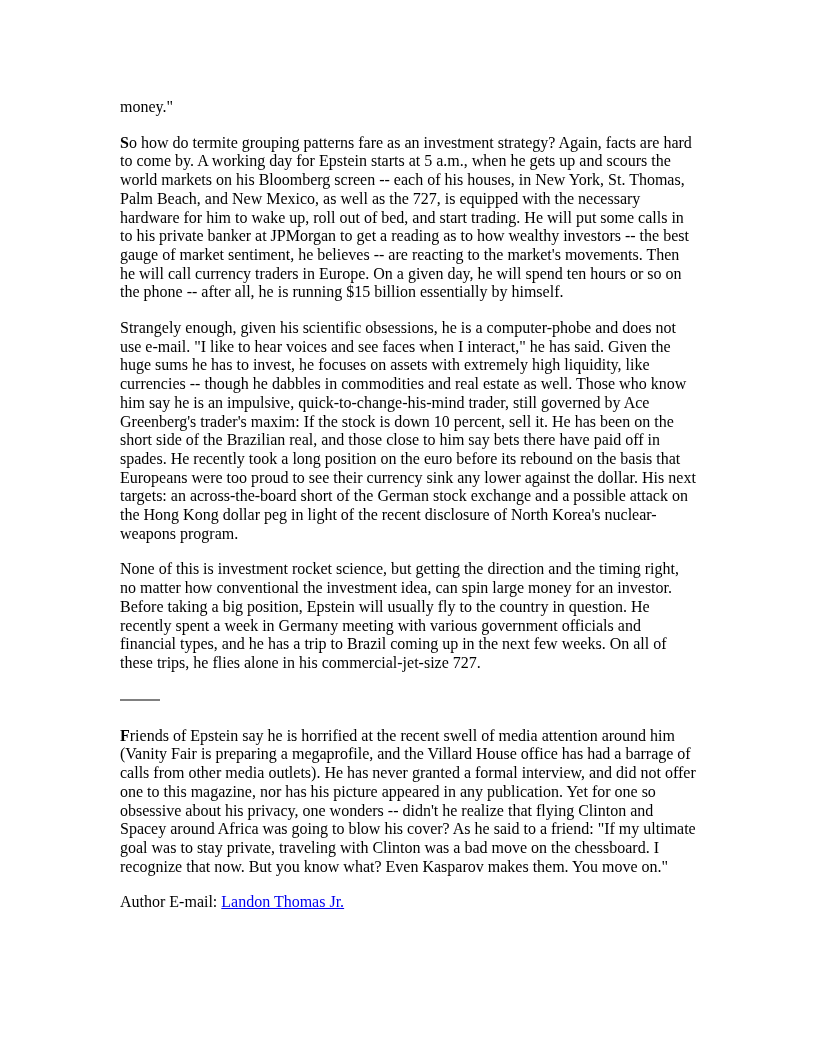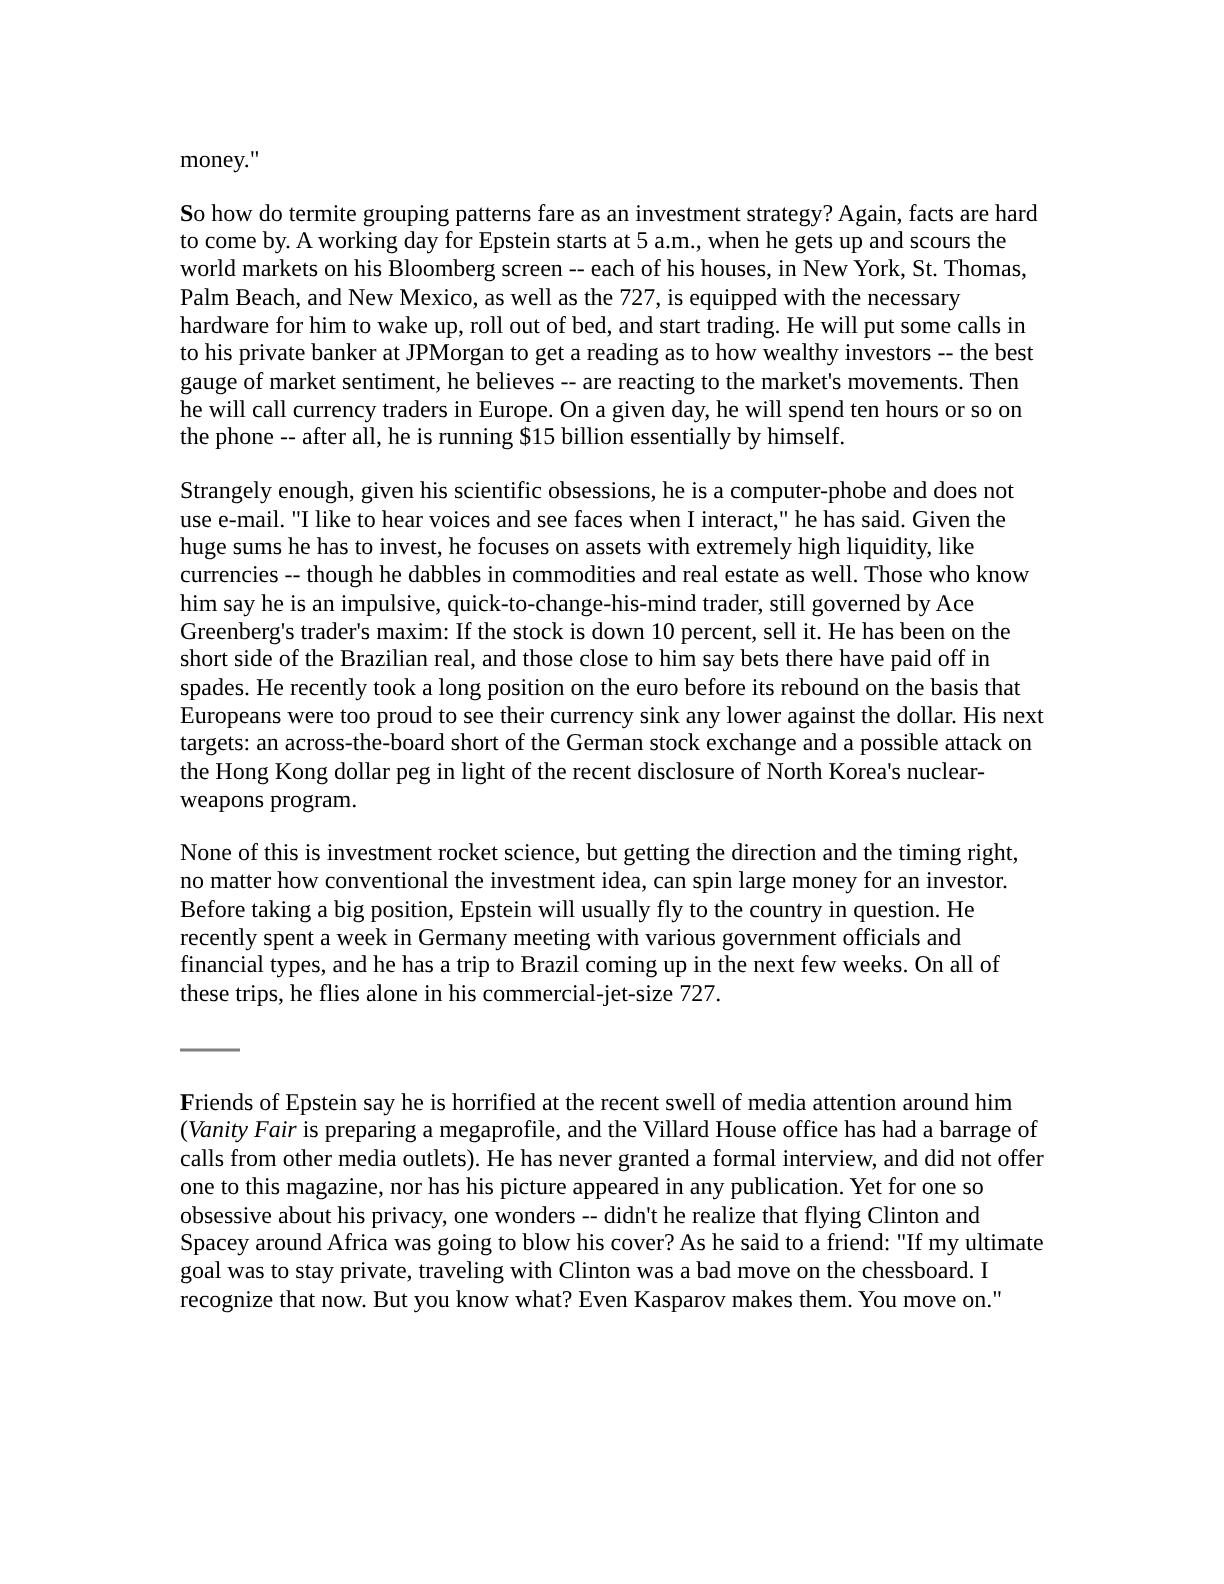--- a/index.html
+++ b/index.html
@@ -29,21 +29,20 @@
   .content p {
     margin: 17px 0;
   }
   .content p:first-child {
     margin-top: 0;
   }
   .lead-cap {
     font-weight: bold;
   }
   .italic-title {
-    font-style: italic;
     margin-top: 16px;
   }
   hr.section-divider {
     width: 40px;
     margin: 26px 0;
     border: none;
     border-top: 2px solid #808080;
     height: 0;
   }
   a.author-link {
@@ -62,15 +61,16 @@
     <p><span class="lead-cap">S</span><span>o how do termite grouping patterns fare as an investment strategy? Again, facts are hard to come by. A working day for Epstein starts at 5 a.m., when he gets up and scours the world markets on his Bloomberg screen -- each of his houses, in New York, St. Thomas, Palm Beach, and New Mexico, as well as the 727, is equipped with the necessary hardware for him to wake up, roll out of bed, and start trading. He will put some calls in to his private banker at JPMorgan to get a reading as to how wealthy investors -- the best gauge of market sentiment, he believes -- are reacting to the market's movements. Then he will call currency traders in Europe. On a given day, he will spend ten hours or so on the phone -- after all, he is running $15 billion essentially by himself.</span></p>
 
     <p><span>Strangely enough, given his scientific obsessions, he is a computer-phobe and does not use e-mail. "I like to hear voices and see faces when I interact," he has said. Given the huge sums he has to invest, he focuses on assets with extremely high liquidity, like currencies -- though he dabbles in commodities and real estate as well. Those who know him say he is an impulsive, quick-to-change-his-mind trader, still governed by Ace Greenberg's trader's maxim: If the stock is down 10 percent, sell it. He has been on the short side of the Brazilian real, and those close to him say bets there have paid off in spades. He recently took a long position on the euro before its rebound on the basis that Europeans were too proud to see their currency sink any lower against the dollar. His next targets: an across-the-board short of the German stock exchange and a possible attack on the Hong Kong dollar peg in light of the recent disclosure of North Korea's nuclear-weapons program.</span></p>
 
     <p><span>None of this is investment rocket science, but getting the direction and the timing right, no matter how conventional the investment idea, can spin large money for an investor. Before taking a big position, Epstein will usually fly to the country in question. He recently spent a week in Germany meeting with various government officials and financial types, and he has a trip to Brazil coming up in the next few weeks. On all of these trips, he flies alone in his commercial-jet-size 727.</span></p>
 
     <hr class="section-divider">
 
     <p><span class="lead-cap">F</span><span>riends of Epstein say he is horrified at the recent swell of media attention around him (</span><span class="italic-title">Vanity Fair</span><span> is preparing a megaprofile, and the Villard House office has had a barrage of calls from other media outlets). He has never granted a formal interview, and did not offer one to this magazine, nor has his picture appeared in any publication. Yet for one so obsessive about his privacy, one wonders -- didn't he realize that flying Clinton and Spacey around Africa was going to blow his cover? As he said to a friend: "If my ultimate goal was to stay private, traveling with Clinton was a bad move on the chessboard. I recognize that now. But you know what? Even Kasparov makes them. You move on."</span></p>
 
+    <p><span>Author E-mail: </span><a href="#" class="author-link">Landon Thomas Jr.</a></p>
 
   </div>
 </div>
 
 </body></html>

